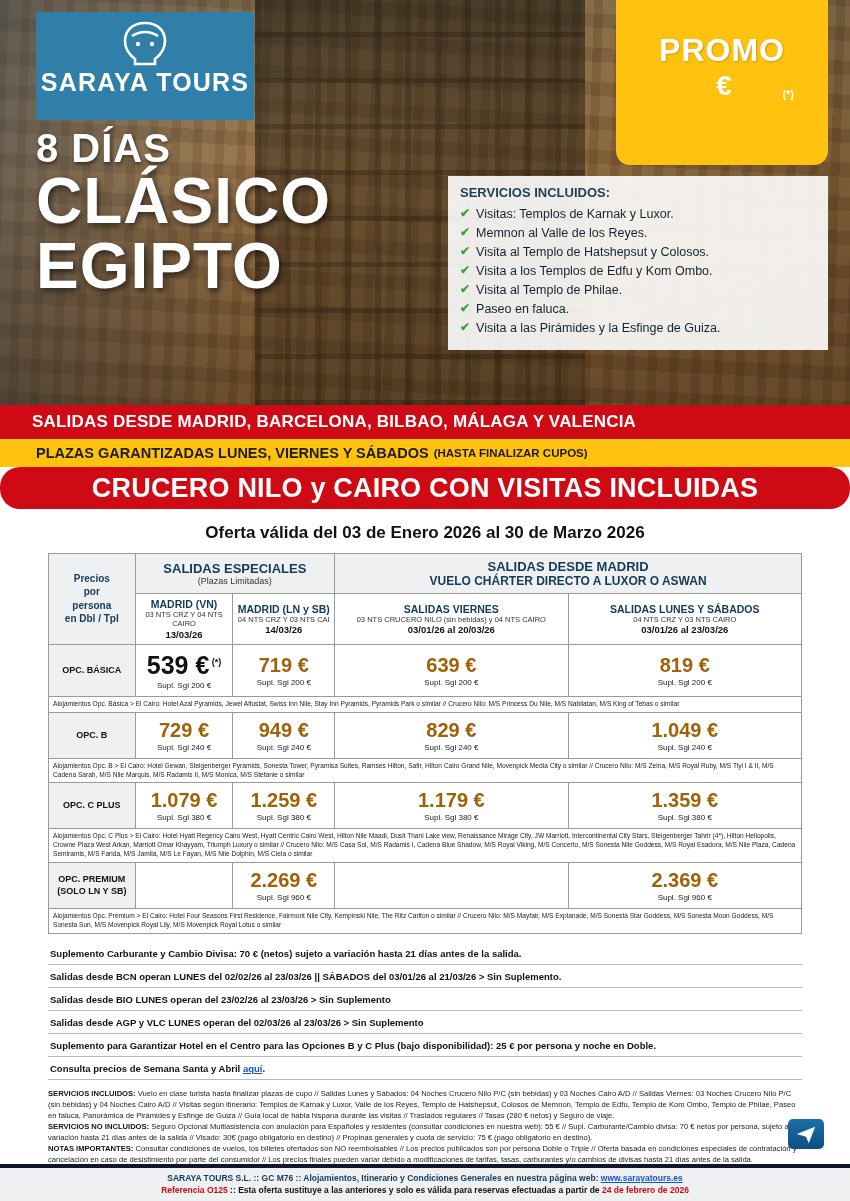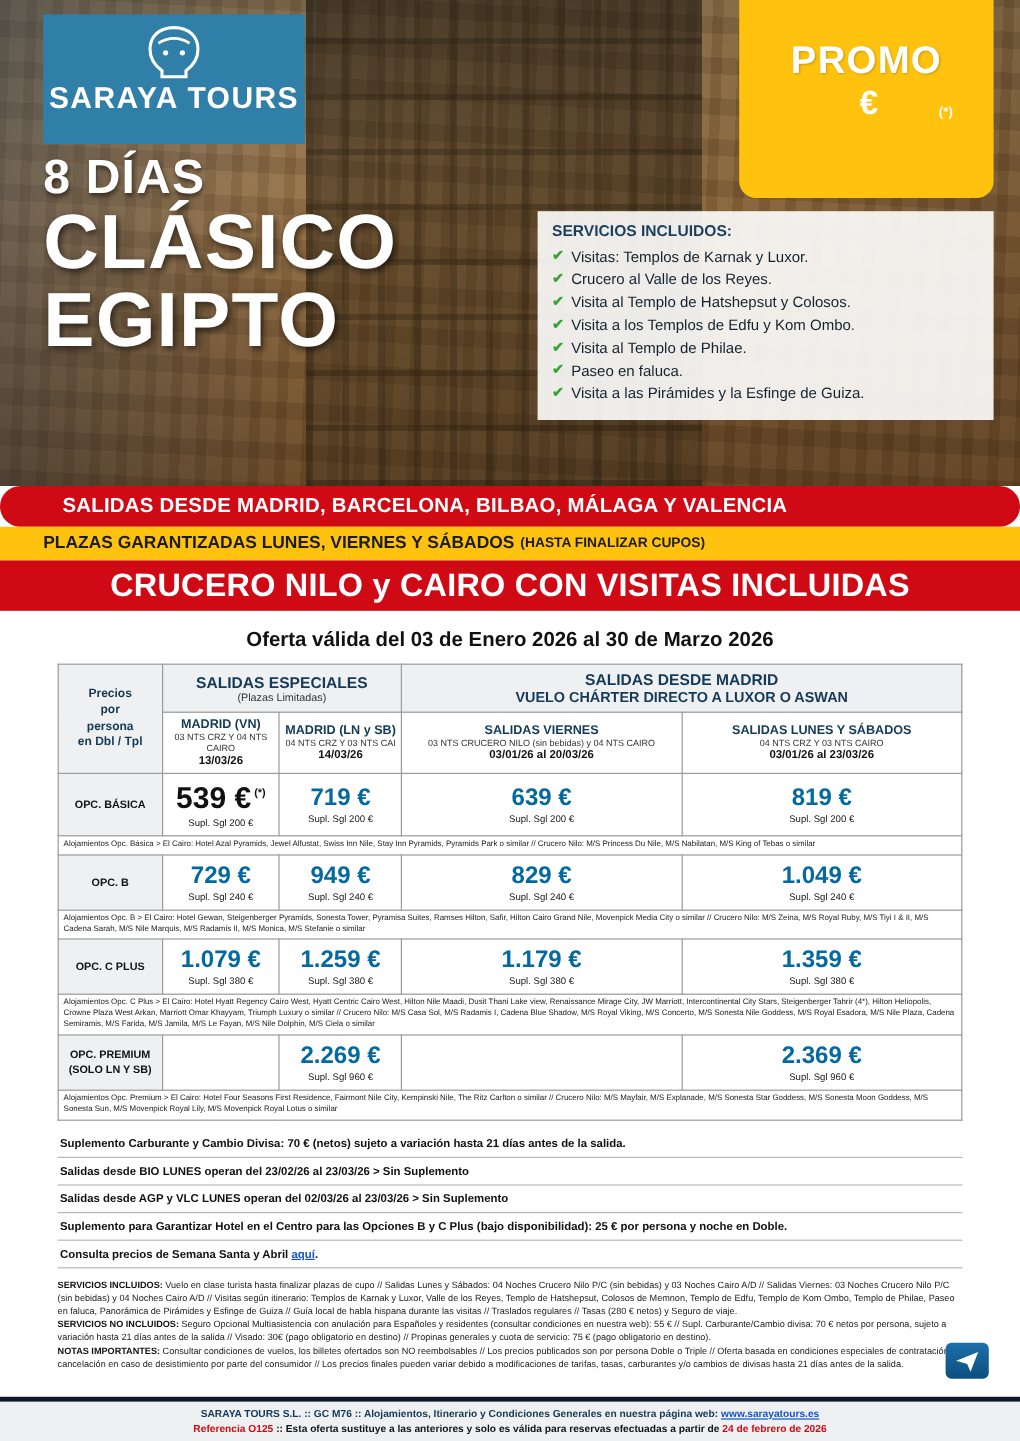--- a/index.html
+++ b/index.html
@@ -95,33 +95,33 @@
   }
   .svc-item {
     display:flex; align-items:flex-start; gap:6px;
     font-size:12.5px; color:#14232e; margin:5px 0;
   }
   .tick { color:#3aa335; font-size:12px; font-weight:bold; line-height:1.1; }
 
   
   .band-red1 {
     height:34px; background:#cf0a14; color:#fff;
-    display:flex; align-items:center; padding-left:52px;
-    font-size:17px; font-weight:bold; letter-spacing:.2px;border-radius:17px;
+    display:flex; align-items:center; padding-left:32px;
+    font-size:17px; font-weight:bold; letter-spacing:.2px;
   }
   .band-yellow {
     height:28px; background:#ffc20e; color:#1c1c1c;
     display:flex; align-items:center; padding-left:36px;
     font-size:14.5px; font-weight:bold;
   }
   .band-yellow .sub { font-size:11.5px; font-weight:bold; margin-left:5px;}
   .band-red2 {
     height:42px; background:#cf0a14; color:#fff;
     display:flex; align-items:center; justify-content:center;
-    font-size:27px; font-weight:bold; letter-spacing:.2px;
+    font-size:27px; font-weight:bold; letter-spacing:.2px;border-radius:20px;
   }
 
   .offer-valid {
     text-align:center; font-size:17px; font-weight:bold; color:#111;
     padding:14px 0 10px 0;
   }
 
   
   .tbl-wrap { padding:0 48px; }
   table.price { border-collapse:collapse; width:100%; table-layout:fixed; }
@@ -131,21 +131,21 @@
   .hd-sub { font-size:9px; color:#333; }
   .hd2 { background:#fff; text-align:center; padding:4px 3px; }
   .hd2-t { font-size:10.5px; font-weight:bold; color:#133a57; }
   .hd2-s { font-size:7.5px; color:#333; line-height:1.25; }
   .hd2-d { font-size:9.5px; font-weight:bold; color:#111; }
   .rowlbl {
     background:#eef0f1; text-align:center; font-size:9px; font-weight:bold;
     color:#111; padding:6px 3px; line-height:1.25;
   }
   .cell { text-align:center; padding:6px 3px; }
-  .price-big { font-size:20px; font-weight:bold; color:#0369a1; }
+  .price-big { font-size:20px; font-weight:bold; color:#a16207; }
   .price-xl { font-size:25px; font-weight:bold; color:#111; }
   .supl { font-size:8px; color:#222; margin-top:1px; }
   .ast { font-size:9px; vertical-align:super; }
   .hotels {
     font-size:6.6px; color:#222; line-height:1.35; padding:3px 4px;
     border-top:0 !important;
   }
 
   
   .notes { padding:8px 48px 0 48px; }
@@ -211,21 +211,21 @@
 
   <div class="services">
     <h4>SERVICIOS INCLUIDOS:</h4>
     <div id="svc-list">
         <div class="svc-item">
           <span class="tick">✔</span>
           <span>Visitas: Templos de Karnak y Luxor.</span>
         </div>
         <div class="svc-item">
           <span class="tick">✔</span>
-          <span>Crucero al Valle de los Reyes.</span>
+          <span>Memnon al Valle de los Reyes.</span>
         </div>
         <div class="svc-item">
           <span class="tick">✔</span>
           <span>Visita al Templo de Hatshepsut y Colosos.</span>
         </div>
         <div class="svc-item">
           <span class="tick">✔</span>
           <span>Visita a los Templos de Edfu y Kom Ombo.</span>
         </div>
         <div class="svc-item">
@@ -379,20 +379,21 @@
         </tr>
         <tr>
           <td colspan="5" class="hotels">Alojamientos Opc. Premium &gt; El Cairo: Hotel Four Seasons First Residence, Fairmont Nile City, Kempinski Nile, The Ritz Carlton o similar // Crucero Nilo: M/S Mayfair, M/S Explanade, M/S Sonesta Star Goddess, M/S Sonesta Moon Goddess,  M/S Sonesta Sun, M/S Movenpick Royal Lily, M/S Movenpick Royal Lotus o similar</td>
         </tr>
       </tbody>
   </table>
 </div>
 
 <div class="notes" id="notes-block">
     <div class="note-line">Suplemento Carburante y Cambio Divisa: 70 € (netos) sujeto a variación hasta 21 días antes de la salida.</div>
+    <div class="note-line">Salidas desde BCN operan LUNES del 02/02/26 al 23/03/26 || SÁBADOS del 03/01/26 al 21/03/26  &gt; Sin Suplemento.</div>
     <div class="note-line">Salidas desde BIO LUNES operan del 23/02/26 al 23/03/26 &gt; Sin Suplemento</div>
     <div class="note-line">Salidas desde AGP y VLC LUNES operan del 02/03/26 al 23/03/26 &gt; Sin Suplemento</div>
     <div class="note-line">Suplemento para Garantizar Hotel en el Centro para las Opciones B y C Plus (bajo disponibilidad): 25 € por persona y noche en Doble.</div>
     <div class="note-line"><span>Consulta precios de Semana Santa y Abril </span><a href="#">aquí</a><span>.</span></div>
   </div>
 
 <div class="fine" id="fine-block">
     <div><b>SERVICIOS INCLUIDOS:</b> Vuelo en clase turista hasta finalizar plazas de cupo // Salidas Lunes y Sábados: 04 Noches Crucero Nilo P/C (sin bebidas) y 03 Noches Cairo A/D // Salidas Viernes: 03 Noches Crucero Nilo P/C (sin bebidas) y 04 Noches Cairo A/D // Visitas según itinerario: Templos de Karnak y Luxor, Valle de los Reyes, Templo de Hatshepsut, Colosos de Memnon, Templo de Edfu, Templo de Kom Ombo, Templo de Philae, Paseo en faluca, Panorámica de Pirámides y Esfinge de Guiza // Guía local de habla hispana durante las visitas // Traslados regulares // Tasas (280 € netos) y Seguro de viaje.</div>
     <div><b>SERVICIOS NO INCLUIDOS:</b> Seguro Opcional Multiasistencia con anulación para Españoles y residentes (consultar condiciones en nuestra web): 55 € // Supl. Carburante/Cambio divisa: 70 € netos por persona, sujeto a variación hasta 21 días antes de la salida // Visado: 30€ (pago obligatorio en destino) // Propinas generales y cuota de servicio: 75 € (pago obligatorio en destino).</div>
     <div><b>NOTAS IMPORTANTES:</b> Consultar condiciones de vuelos, los billetes ofertados son NO reembolsables // Los precios publicados son por persona Doble o Triple // Oferta basada en condiciones especiales de contratación y cancelación en caso de desistimiento por parte del consumidor // Los precios finales pueden variar debido a modificaciones de tarifas, tasas, carburantes y/o cambios de divisas hasta 21 días antes de la salida.</div>

